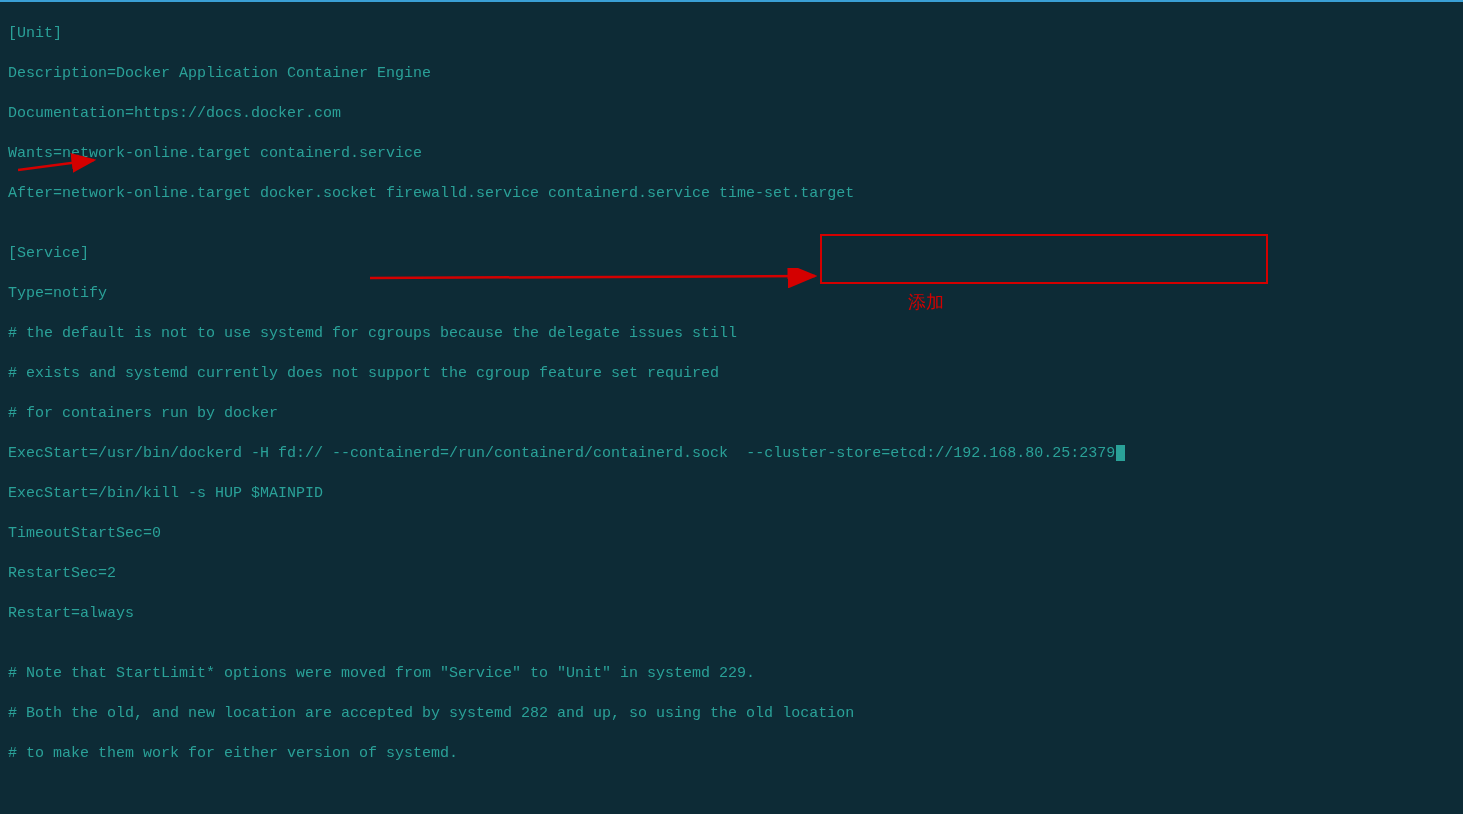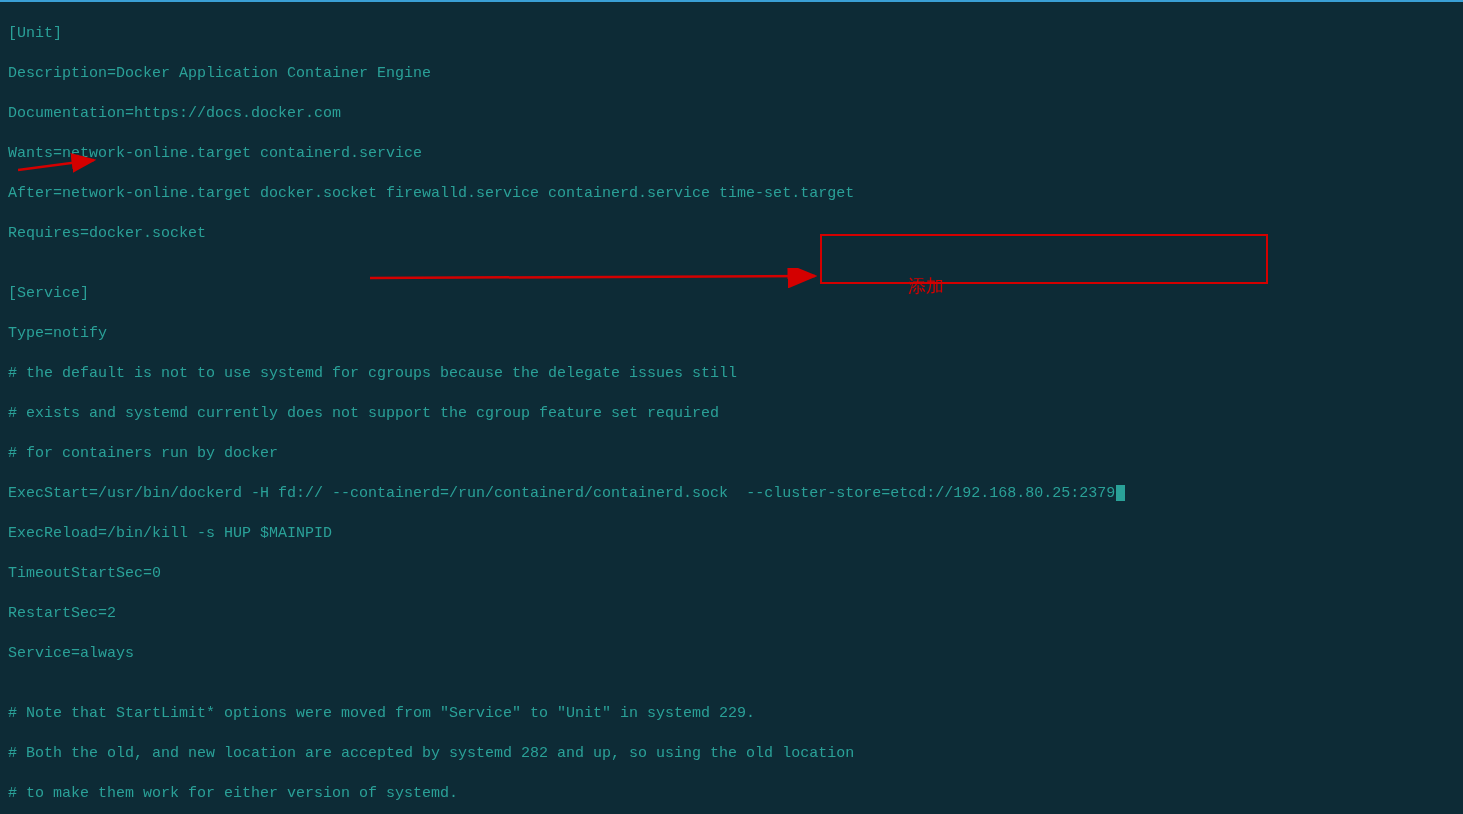--- a/index.html
+++ b/index.html
@@ -61,32 +61,31 @@
 <body>
 
 <div class="top-border"></div>
 
 <div class="terminal">
 <span class="line">[Unit]</span>
 <span class="line">Description=Docker Application Container Engine</span>
 <span class="line">Documentation=https://docs.docker.com</span>
 <span class="line">Wants=network-online.target containerd.service</span>
 <span class="line">After=network-online.target docker.socket firewalld.service containerd.service time-set.target</span>
-<span class="line">Requires=docker.socket</span>
 <span class="line"></span>
 <span class="line">[Service]</span>
 <span class="line">Type=notify</span>
 <span class="line"># the default is not to use systemd for cgroups because the delegate issues still</span>
 <span class="line"># exists and systemd currently does not support the cgroup feature set required</span>
 <span class="line"># for containers run by docker</span>
 <span class="line"><span>ExecStart=/usr/bin/dockerd -H fd:// --containerd=/run/containerd/containerd.sock  </span><span>--cluster-store=etcd://192.168.80.25:2379</span><span class="cursor"></span></span>
-<span class="line">ExecReload=/bin/kill -s HUP $MAINPID</span>
+<span class="line">ExecStart=/bin/kill -s HUP $MAINPID</span>
 <span class="line">TimeoutStartSec=0</span>
 <span class="line">RestartSec=2</span>
-<span class="line">Service=always</span>
+<span class="line">Restart=always</span>
 <span class="line"></span>
 <span class="line"># Note that StartLimit* options were moved from "Service" to "Unit" in systemd 229.</span>
 <span class="line"># Both the old, and new location are accepted by systemd 282 and up, so using the old location</span>
 <span class="line"># to make them work for either version of systemd.</span>
 
 <span class="line"></span>
 
 
 
 
@@ -118,13 +117,13 @@
 
 <svg class="arrow2" style="left:370px; top:268px;" width="460" height="20">
   <defs>
     <marker id="ah2" markerWidth="12" markerHeight="10" refX="11" refY="5" orient="auto">
       <polygon points="0 0, 12 5, 0 10" fill="#d40000"></polygon>
     </marker>
   </defs>
   <line x1="0" y1="10" x2="445" y2="8" stroke="#d40000" stroke-width="2.5" marker-end="url(#ah2)"></line>
 </svg>
 
-<div class="annotation" style="left:908px; top:276px;text-align:center;">添加</div>
+<div class="annotation" style="left:908px; top:292px;text-align:center;">添加</div>
 
 </body></html>

